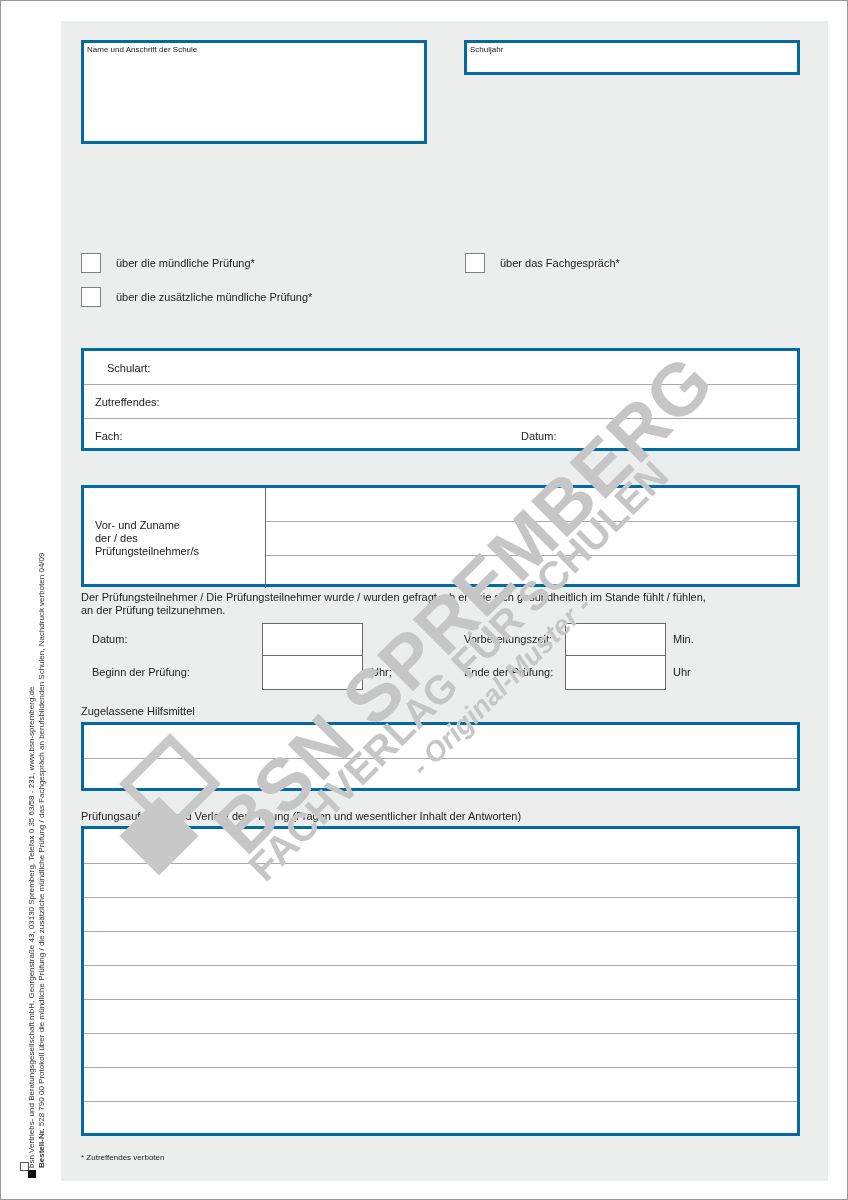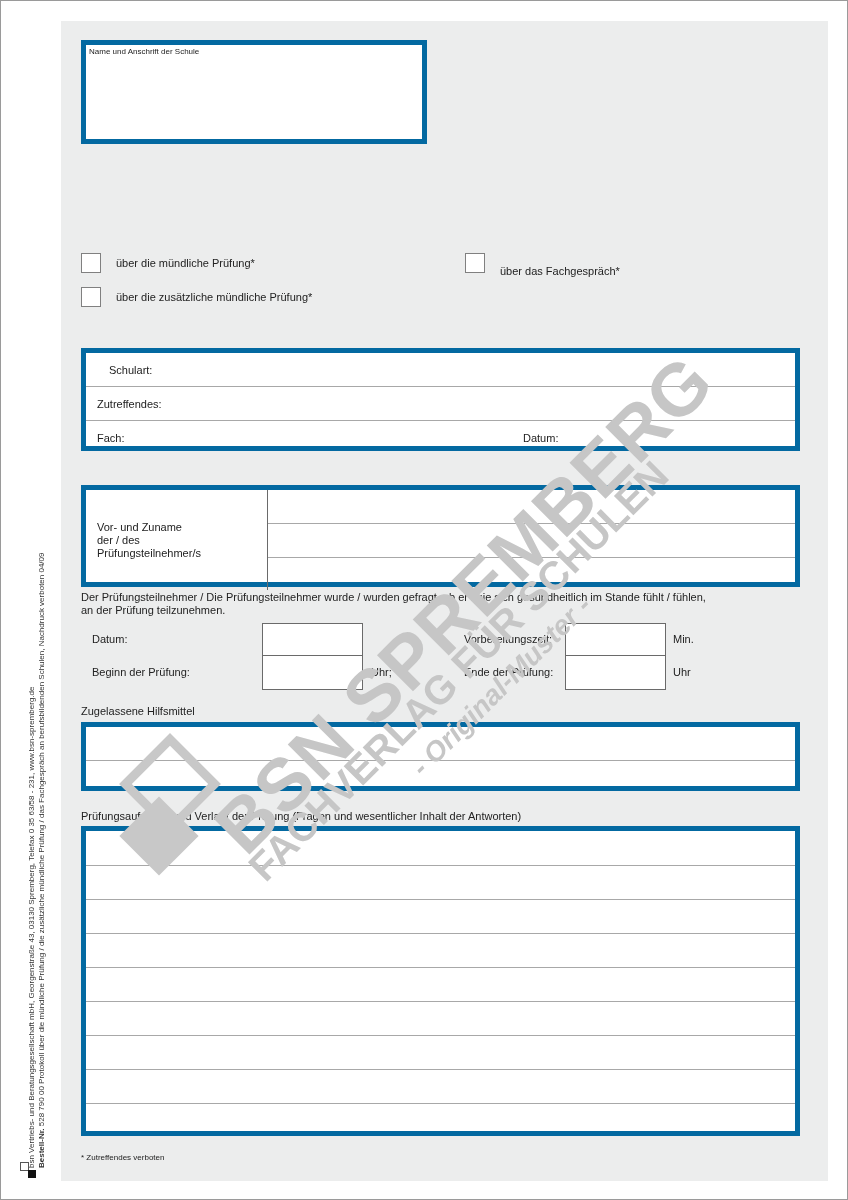--- a/index.html
+++ b/index.html
@@ -11,21 +11,21 @@
     }
     .frame {
       position: absolute; left: 0; top: 0; width: 846px; height: 1198px;
       border: 1px solid #9a9a9a; box-sizing: content-box;
     }
     .sheet {
       position: absolute; left: 61px; top: 21px; width: 767px; height: 1160px;
       background: #eceded;
     }
     .abs { position: absolute; }
-    .box { position: absolute; background: #fff; border: 5px solid #0369a1; box-sizing: border-box; }
+    .box { position: absolute; background: #fff; border: 3px solid #0369a1; box-sizing: border-box; }
     .box-label { position: absolute; left: 3px; top: 2px; font-size: 8px; color: #222; }
     .title { position: absolute; left: 0; width: 100%; top: 184px; text-align: center;
       font-size: 20px; font-weight: bold; color: #111; }
     .cb { position: absolute; width: 20px; height: 20px; background: #fff;
       border: 1px solid #808080; box-sizing: border-box; }
     .cb-label { position: absolute; font-size: 11px; color: #222; white-space: nowrap; }
     .row-line { position: absolute; left: 0; right: 0; height: 0; border-top: 1px solid #a8a8a8; }
     .txt { position: absolute; font-size: 11px; color: #222; white-space: nowrap; }
     .txt-sm { position: absolute; font-size: 8px; color: #222; white-space: nowrap; }
     .small-box { position: absolute; background: #fff; border: 1px solid #6a6a6a; box-sizing: border-box; }
@@ -49,27 +49,30 @@
   <b>Bestell-Nr.</b><span> 528 790 00 Protokoll über die mündliche Prüfung / die zusätzliche mündliche Prüfung / das Fachgespräch an berufsbildenden Schulen, Nachdruck verboten  04/09</span>
 </div>
 <div class="abs" style="left:20px; top:1162px; width:7px; height:7px; border:1px solid #555; background:#fff;"></div>
 <div class="abs" style="left:28px; top:1170px; width:8px; height:8px; background:#111;"></div>
 
 <div class="sheet">
 
   <div class="box" style="left:20px; top:19px; width:346px; height:104px;">
     <span class="box-label">Name und Anschrift der Schule</span>
   </div>
+  <div class="box" style="left:403px; top:19px; width:336px; height:35px;">
+    <span class="box-label">Schuljahr</span>
+  </div>
 
 
   <div class="cb" style="left:20px; top:232px;"></div>
   <span class="cb-label" style="left:55px; top:236px;">über die mündliche Prüfung*</span>
 
   <div class="cb" style="left:404px; top:232px;"></div>
-  <span class="cb-label" style="left:439px; top:236px;margin-top:8px;">über das Fachgespräch*</span>
+  <span class="cb-label" style="left:439px; top:236px;">über das Fachgespräch*</span>
 
   <div class="cb" style="left:20px; top:266px;"></div>
   <span class="cb-label" style="left:55px; top:270px;text-align:right;">über die zusätzliche mündliche Prüfung*</span>
 
   <div class="box" style="left:20px; top:327px; width:719px; height:103px;">
     <div class="txt" style="left:11px; top:11px;margin-left:12px;">Schulart:</div>
     <div class="abs" style="left:70px; top:2px; right:2px; height:30px;"></div>
     <div class="row-line" style="top:33px;"></div>
     <div class="txt" style="left:11px; top:45px;">Zutreffendes:</div>
     <div class="abs" style="left:100px; top:36px; right:2px; height:30px;"></div>

